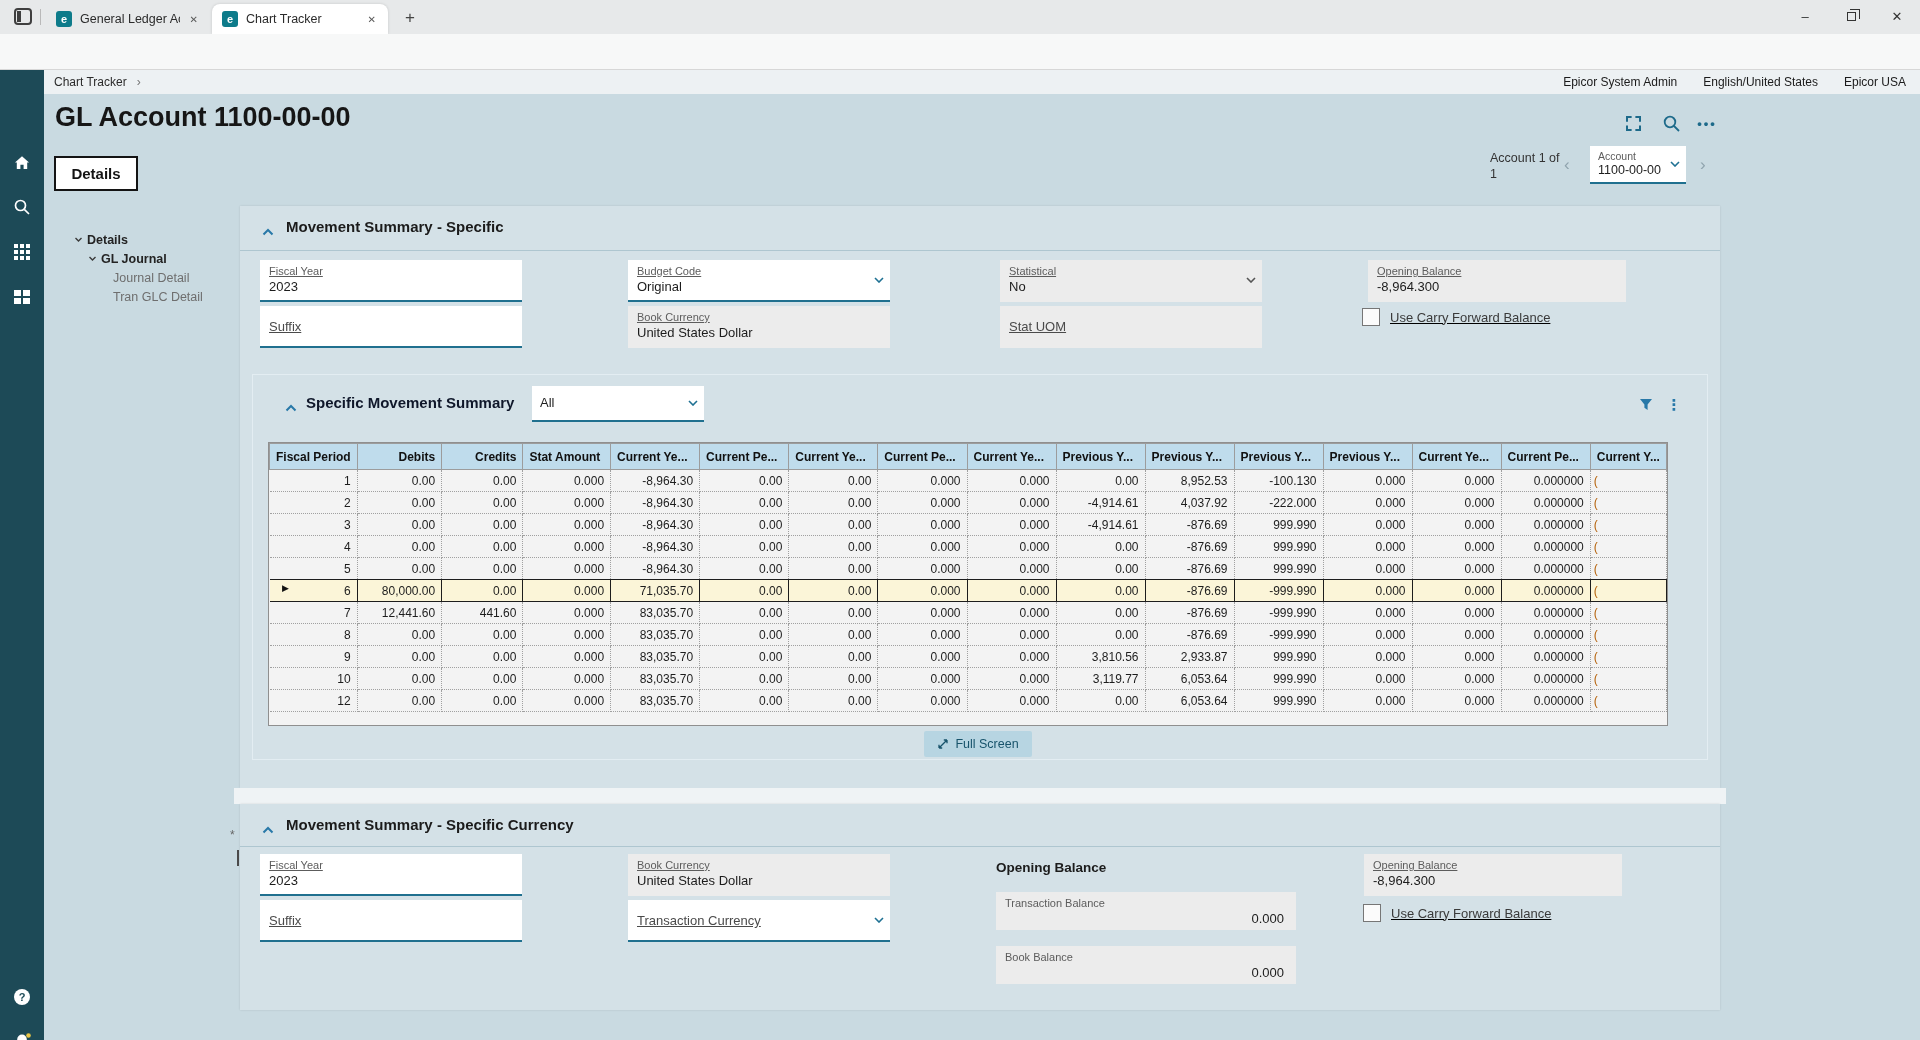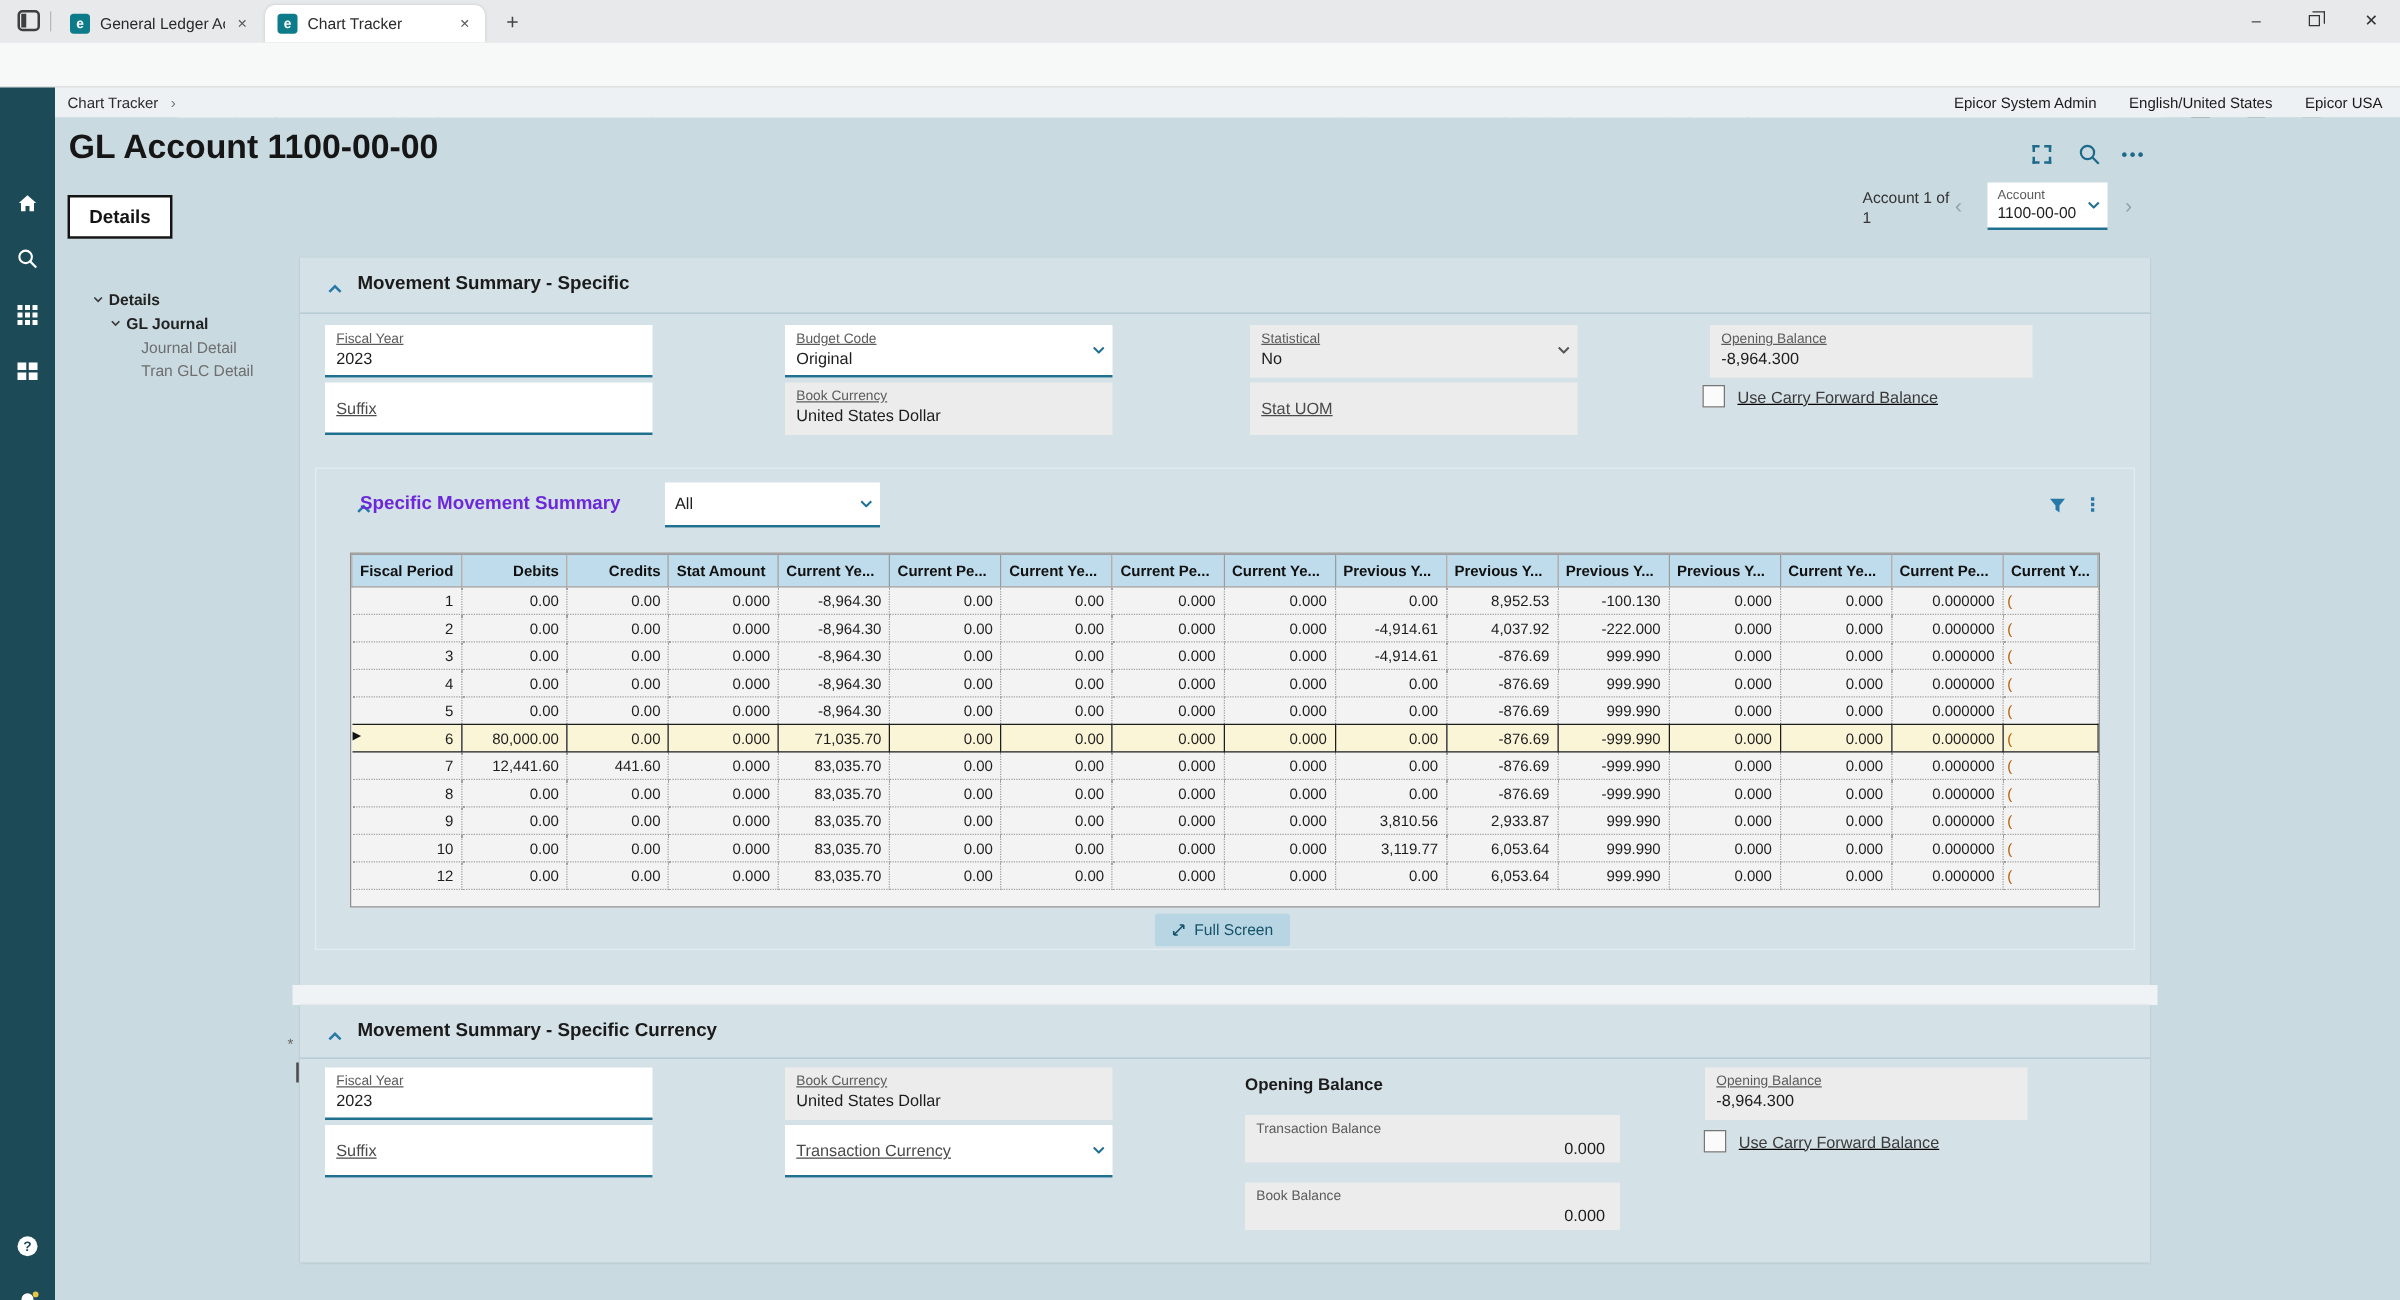--- a/index.html
+++ b/index.html
@@ -84,27 +84,27 @@
   .cbrow { position:absolute; display:flex; align-items:center; gap:10px;text-decoration:underline; }
   .cb { width:18px; height:18px; background:#fbfbfb; border:1px solid #767676; }
   .cb-lbl { font-size:13px; color:#3a3a3a; }
   .grouplbl { position:absolute; font-size:13.5px; font-weight:700; color:#1c1c1c; }
   .balbox { position:absolute; background:#ececec; height:38px; }
   .balbox .lbl { font-size:11px; color:#5c5c5c; padding:5px 9px 0; }
   .balbox .val { font-size:13px; color:#1c1c1c; text-align:right; padding:2px 12px 0; }
 
   
   .subcard { left:252px; top:374px; width:1456px; height:386px; border:1px solid #e3edf2; }
-  .gs-title { left:288px; top:394px; font-size:15px; font-weight:700; color:#6d28d9; }
+  .gs-title { left:306px; top:394px; font-size:15px; font-weight:700; color:#0f172a; }
   .all-combo { left:532px; top:386px; width:172px; height:36px; }
   .all-combo .val { padding-top:9px; font-size:13px; }
   .gicon { top:394px; width:20px; height:20px; display:flex; align-items:center; justify-content:center; }
   .kebab-v { color:#2878a8; font-size:15px; font-weight:700; line-height:1; }
 
-  .gridwrap { left:280px; top:442px; width:1400px; height:284px; overflow:hidden; border:1px solid #8f8f8f; background:#f3f3f3; }
+  .gridwrap { left:268px; top:442px; width:1400px; height:284px; overflow:hidden; border:1px solid #8f8f8f; background:#f3f3f3; }
   table { border-collapse:collapse; table-layout:fixed; }
   th { background:#bfdcec; border:1px solid #9c9c9c; font-size:12px; font-weight:700; color:#111;
        height:26px; padding:0 6px; white-space:nowrap; overflow:hidden; }
   td { border-right:1px dotted #a0a0a0; border-bottom:1px dotted #a0a0a0; font-size:12px; color:#1d1d1d;
        height:22px; padding:0 6px; white-space:nowrap; overflow:hidden; background:#f3f3f3; }
   .l { text-align:left; } .r { text-align:right; }
   td.partial { text-align:left; color:#b45f06; padding:0 3px; }
   tr.sel td { background:#fbf5d8; border-top:1px solid #1d1d1d; border-bottom:1px solid #1d1d1d; border-right:1px solid #1d1d1d; }
   .rowmarker { left:282px; width:10px; font-size:9px; color:#111; }
 

